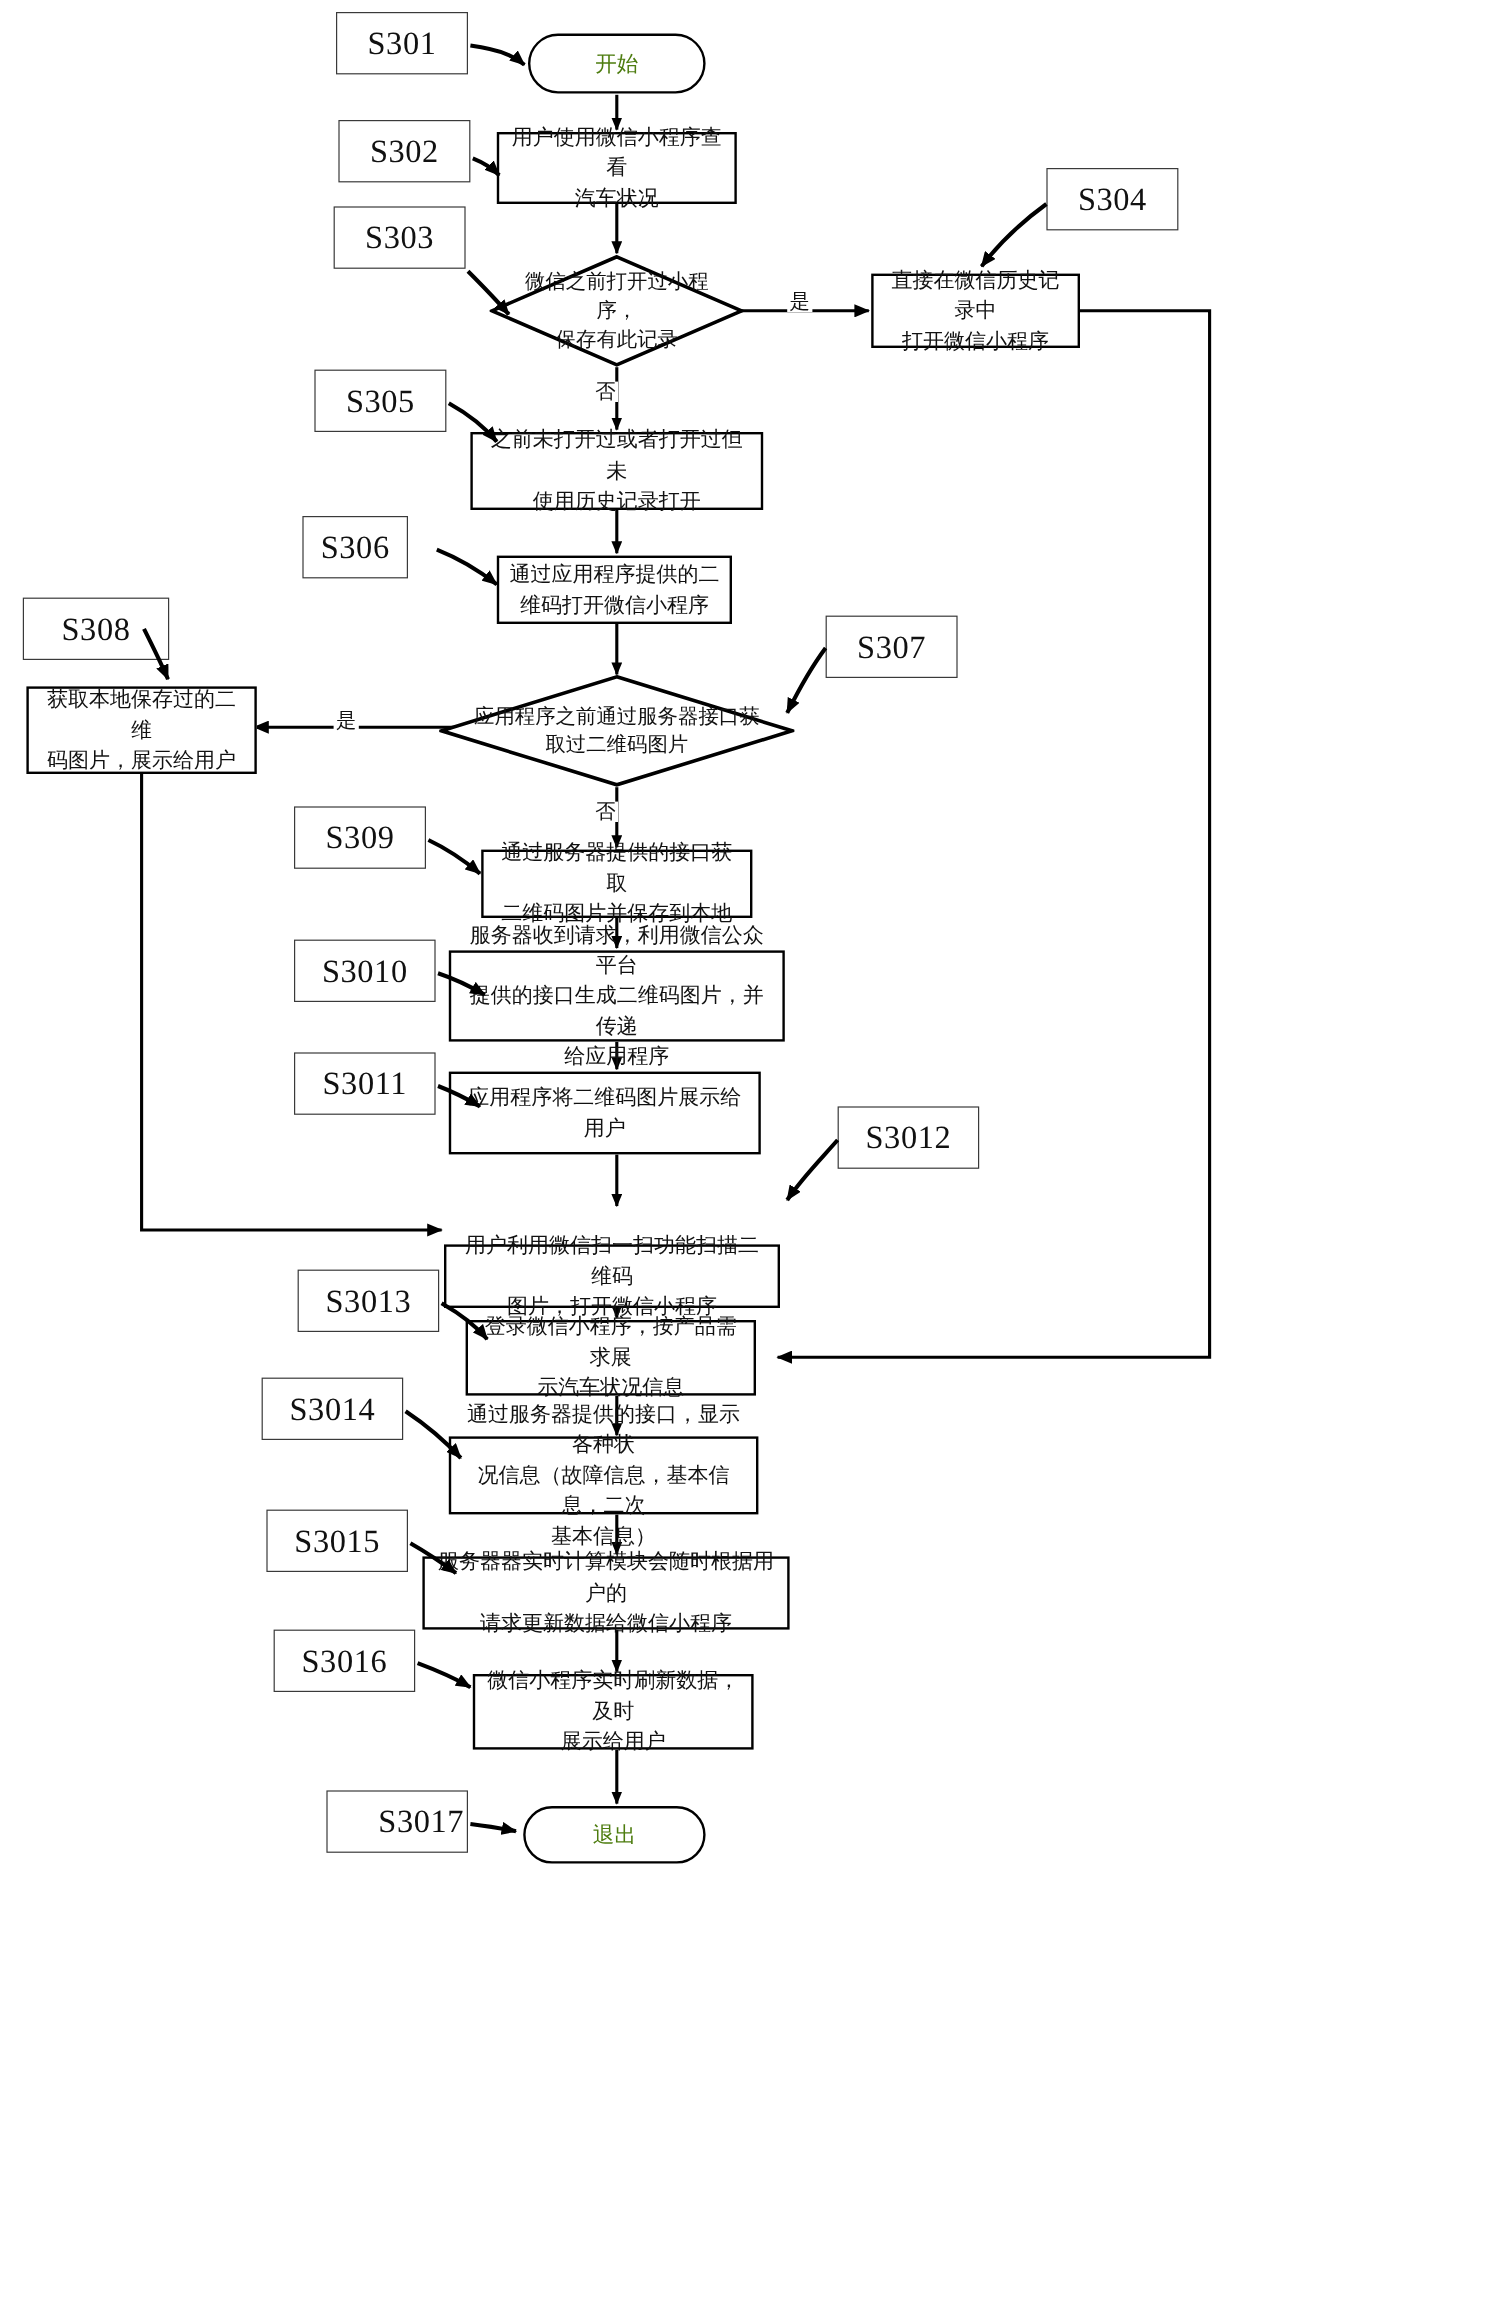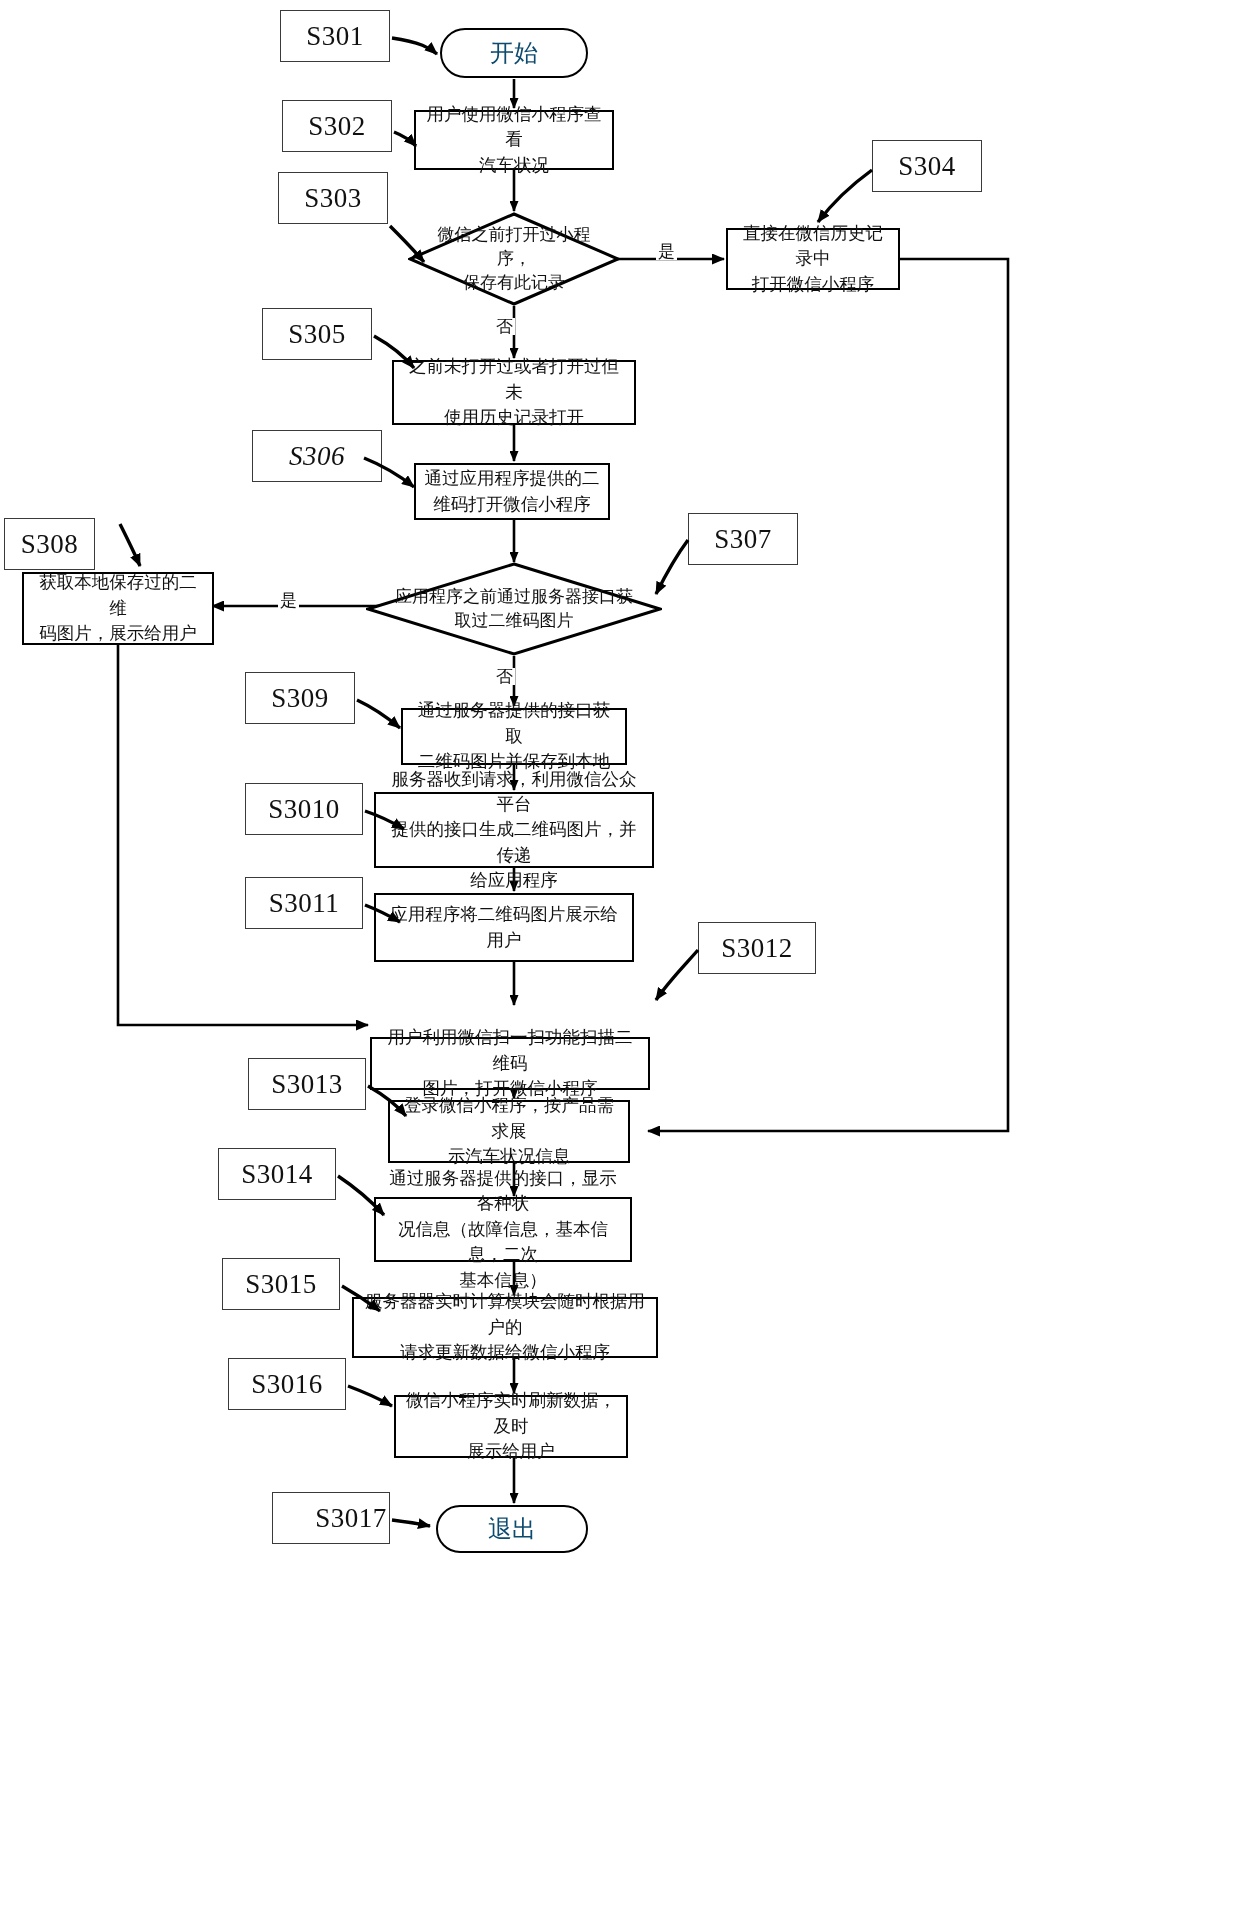--- a/index.html
+++ b/index.html
@@ -59,22 +59,22 @@
   .proc .txt { display: block; width: 100%; }
   
   .term {
     position: absolute;
     border: 2.5px solid #000000;
     border-radius: 26px;
     background: #ffffff;
     display: flex;
     align-items: center;
     justify-content: center;
-    font-size: 24px;
-    color: #0c4a6e;
+    font-size: 18px;
+    color: #4d7c0f;
     box-sizing: border-box;
     z-index: 3;
   }
   
   .decision {
     position: absolute;
     z-index: 3;
   }
   .decision .dshape {
     position: absolute;
@@ -149,25 +149,25 @@
   <div class="step-label" style="left:280px; top:10px; width:110px; height:52px;">S301</div>
 
   <div class="step-label" style="left:282px; top:100px; width:110px; height:52px;">S302</div>
 
   <div class="step-label" style="left:278px; top:172px; width:110px; height:52px;">S303</div>
 
   <div class="step-label" style="left:872px; top:140px; width:110px; height:52px;">S304</div>
 
   <div class="step-label" style="left:262px; top:308px; width:110px; height:52px;">S305</div>
 
-  <div class="step-label" style="left:252px; top:430px; width:130px; height:52px;font-style:italic;">S306</div>
+  <div class="step-label" style="left:252px; top:430px; width:88px; height:52px;">S306</div>
 
   <div class="step-label" style="left:688px; top:513px; width:110px; height:52px;">S307</div>
 
-  <div class="step-label" style="left:4px; top:498px; width:91px; height:52px;margin-top:20px;">S308</div>
+  <div class="step-label" style="left:19px; top:498px; width:122px; height:52px;">S308</div>
 
   <div class="step-label" style="left:245px; top:672px; width:110px; height:52px;">S309</div>
 
   <div class="step-label" style="left:245px; top:783px; width:118px; height:52px;">S3010</div>
 
   <div class="step-label" style="left:245px; top:877px; width:118px; height:52px;">S3011</div>
 
   <div class="step-label" style="left:698px; top:922px; width:118px; height:52px;">S3012</div>
 
   <div class="step-label" style="left:248px; top:1058px; width:118px; height:52px;">S3013</div>

